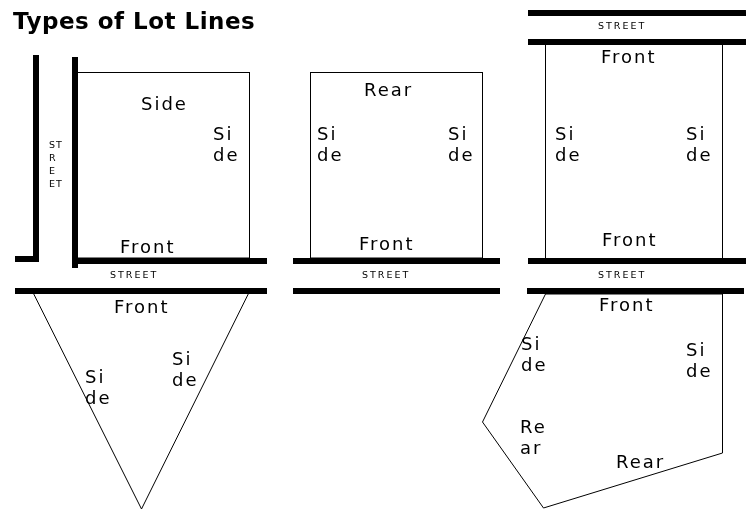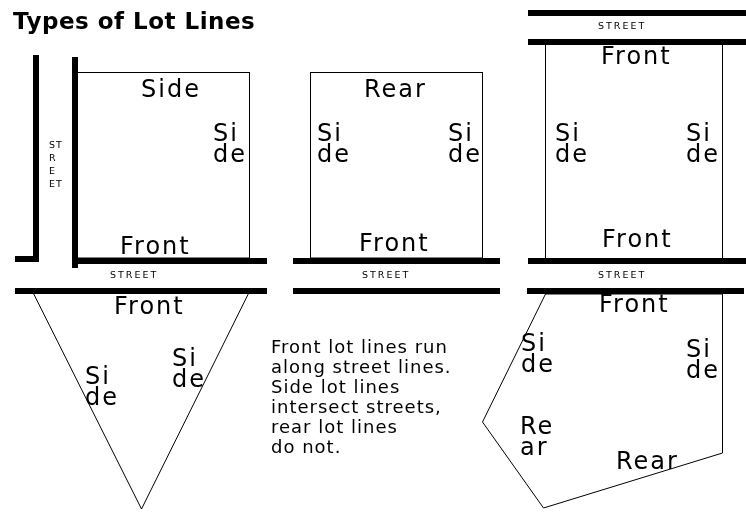--- a/index.html
+++ b/index.html
@@ -4,21 +4,21 @@
 <style>
   :root { --ink:#000000; --paper:#ffffff; }
   html,body { margin:0; padding:0; background:var(--paper); }
   .canvas {
     position:relative; width:746px; height:520px;
     background:var(--paper); color:var(--ink);
     font-family:"DejaVu Sans", sans-serif; overflow:hidden;border-radius:12px;
   }
   .canvas svg { position:absolute; left:0; top:0; }
   .ttl { position:absolute; font-size:23px; font-weight:bold; letter-spacing:.5px; white-space:nowrap; }
-  .lbl { position:absolute; font-size:24px; line-height:21px; letter-spacing:2px; white-space:pre-line; }
+  .lbl { position:absolute; font-size:18px; line-height:21px; letter-spacing:2px; white-space:pre-line; }
   .st  { position:absolute; font-size:9.5px; font-weight:normal; letter-spacing:2px; line-height:11px; white-space:pre-line; }
   .stv { line-height:13px; letter-spacing:1px; }
   .note{ position:absolute; font-size:18px; line-height:20px; letter-spacing:1px; white-space:pre-line; }
 </style>
 </head>
 <body>
 
 <div class="canvas">
 
   <svg width="746" height="520" viewBox="0 0 746 520">
@@ -51,21 +51,21 @@
 
   <div class="st stv" style="left:49px;top:138px">ST
 R
 E
 ET</div>
   <div class="st" style="left:598px;top:20px">STREET</div>
   <div class="st" style="left:110px;top:269px">STREET</div>
   <div class="st" style="left:362px;top:269px">STREET</div>
   <div class="st" style="left:598px;top:269px">STREET</div>
 
-  <div class="lbl" style="left:141px;top:79px">Side</div>
+  <div class="lbl" style="left:141px;top:93px">Side</div>
   <div class="lbl" style="left:213px;top:123px">Si
 de</div>
   <div class="lbl" style="left:120px;top:236px">Front</div>
 
   <div class="lbl" style="left:364px;top:79px">Rear</div>
   <div class="lbl" style="left:317px;top:123px">Si
 de</div>
   <div class="lbl" style="left:448px;top:123px">Si
 de</div>
   <div class="lbl" style="left:359px;top:233px">Front</div>
@@ -85,20 +85,14 @@
 
   <div class="lbl" style="left:599px;top:294px">Front</div>
   <div class="lbl" style="left:521px;top:333px">Si
 de</div>
   <div class="lbl" style="left:686px;top:339px">Si
 de</div>
   <div class="lbl" style="left:520px;top:416px">Re
 ar</div>
   <div class="lbl" style="left:616px;top:451px">Rear</div>
 
-  <div class="note" style="left:271px;top:337px">Front lot lines run
-along street lines.
-Side lot lines
-intersect streets,
-rear lot lines
-do not.</div>
 
 </div>
 
 </body></html>

